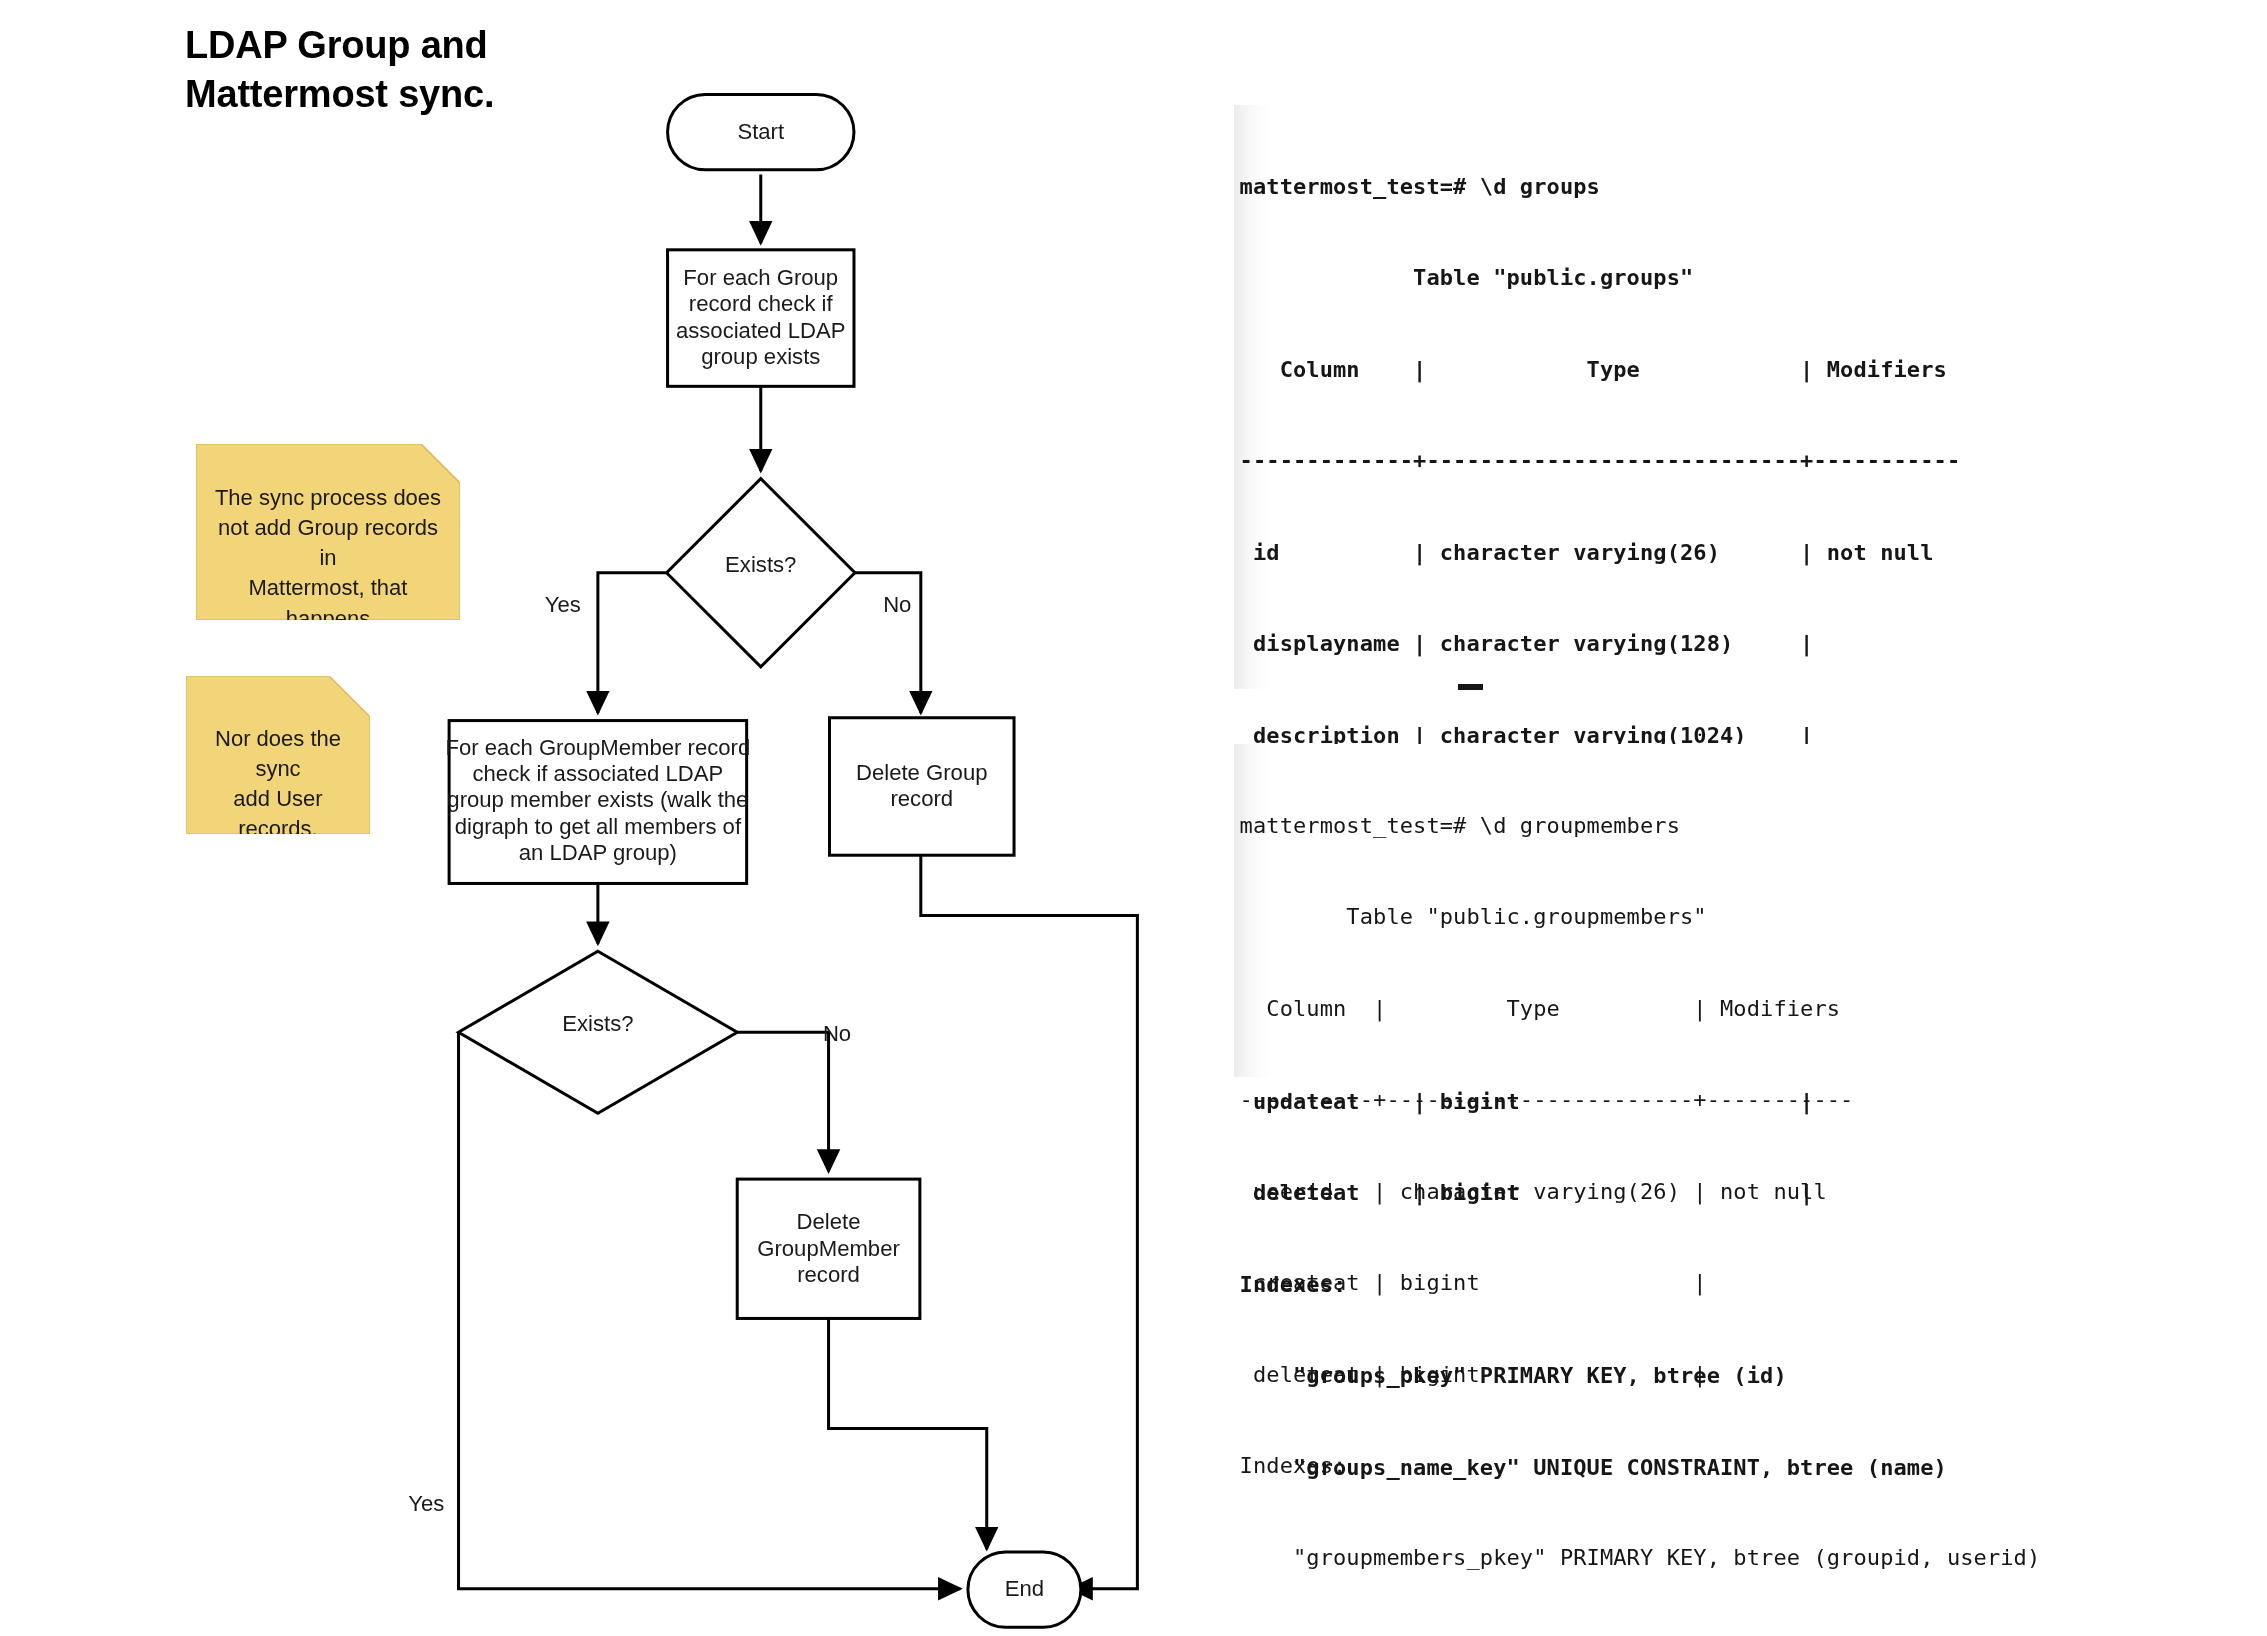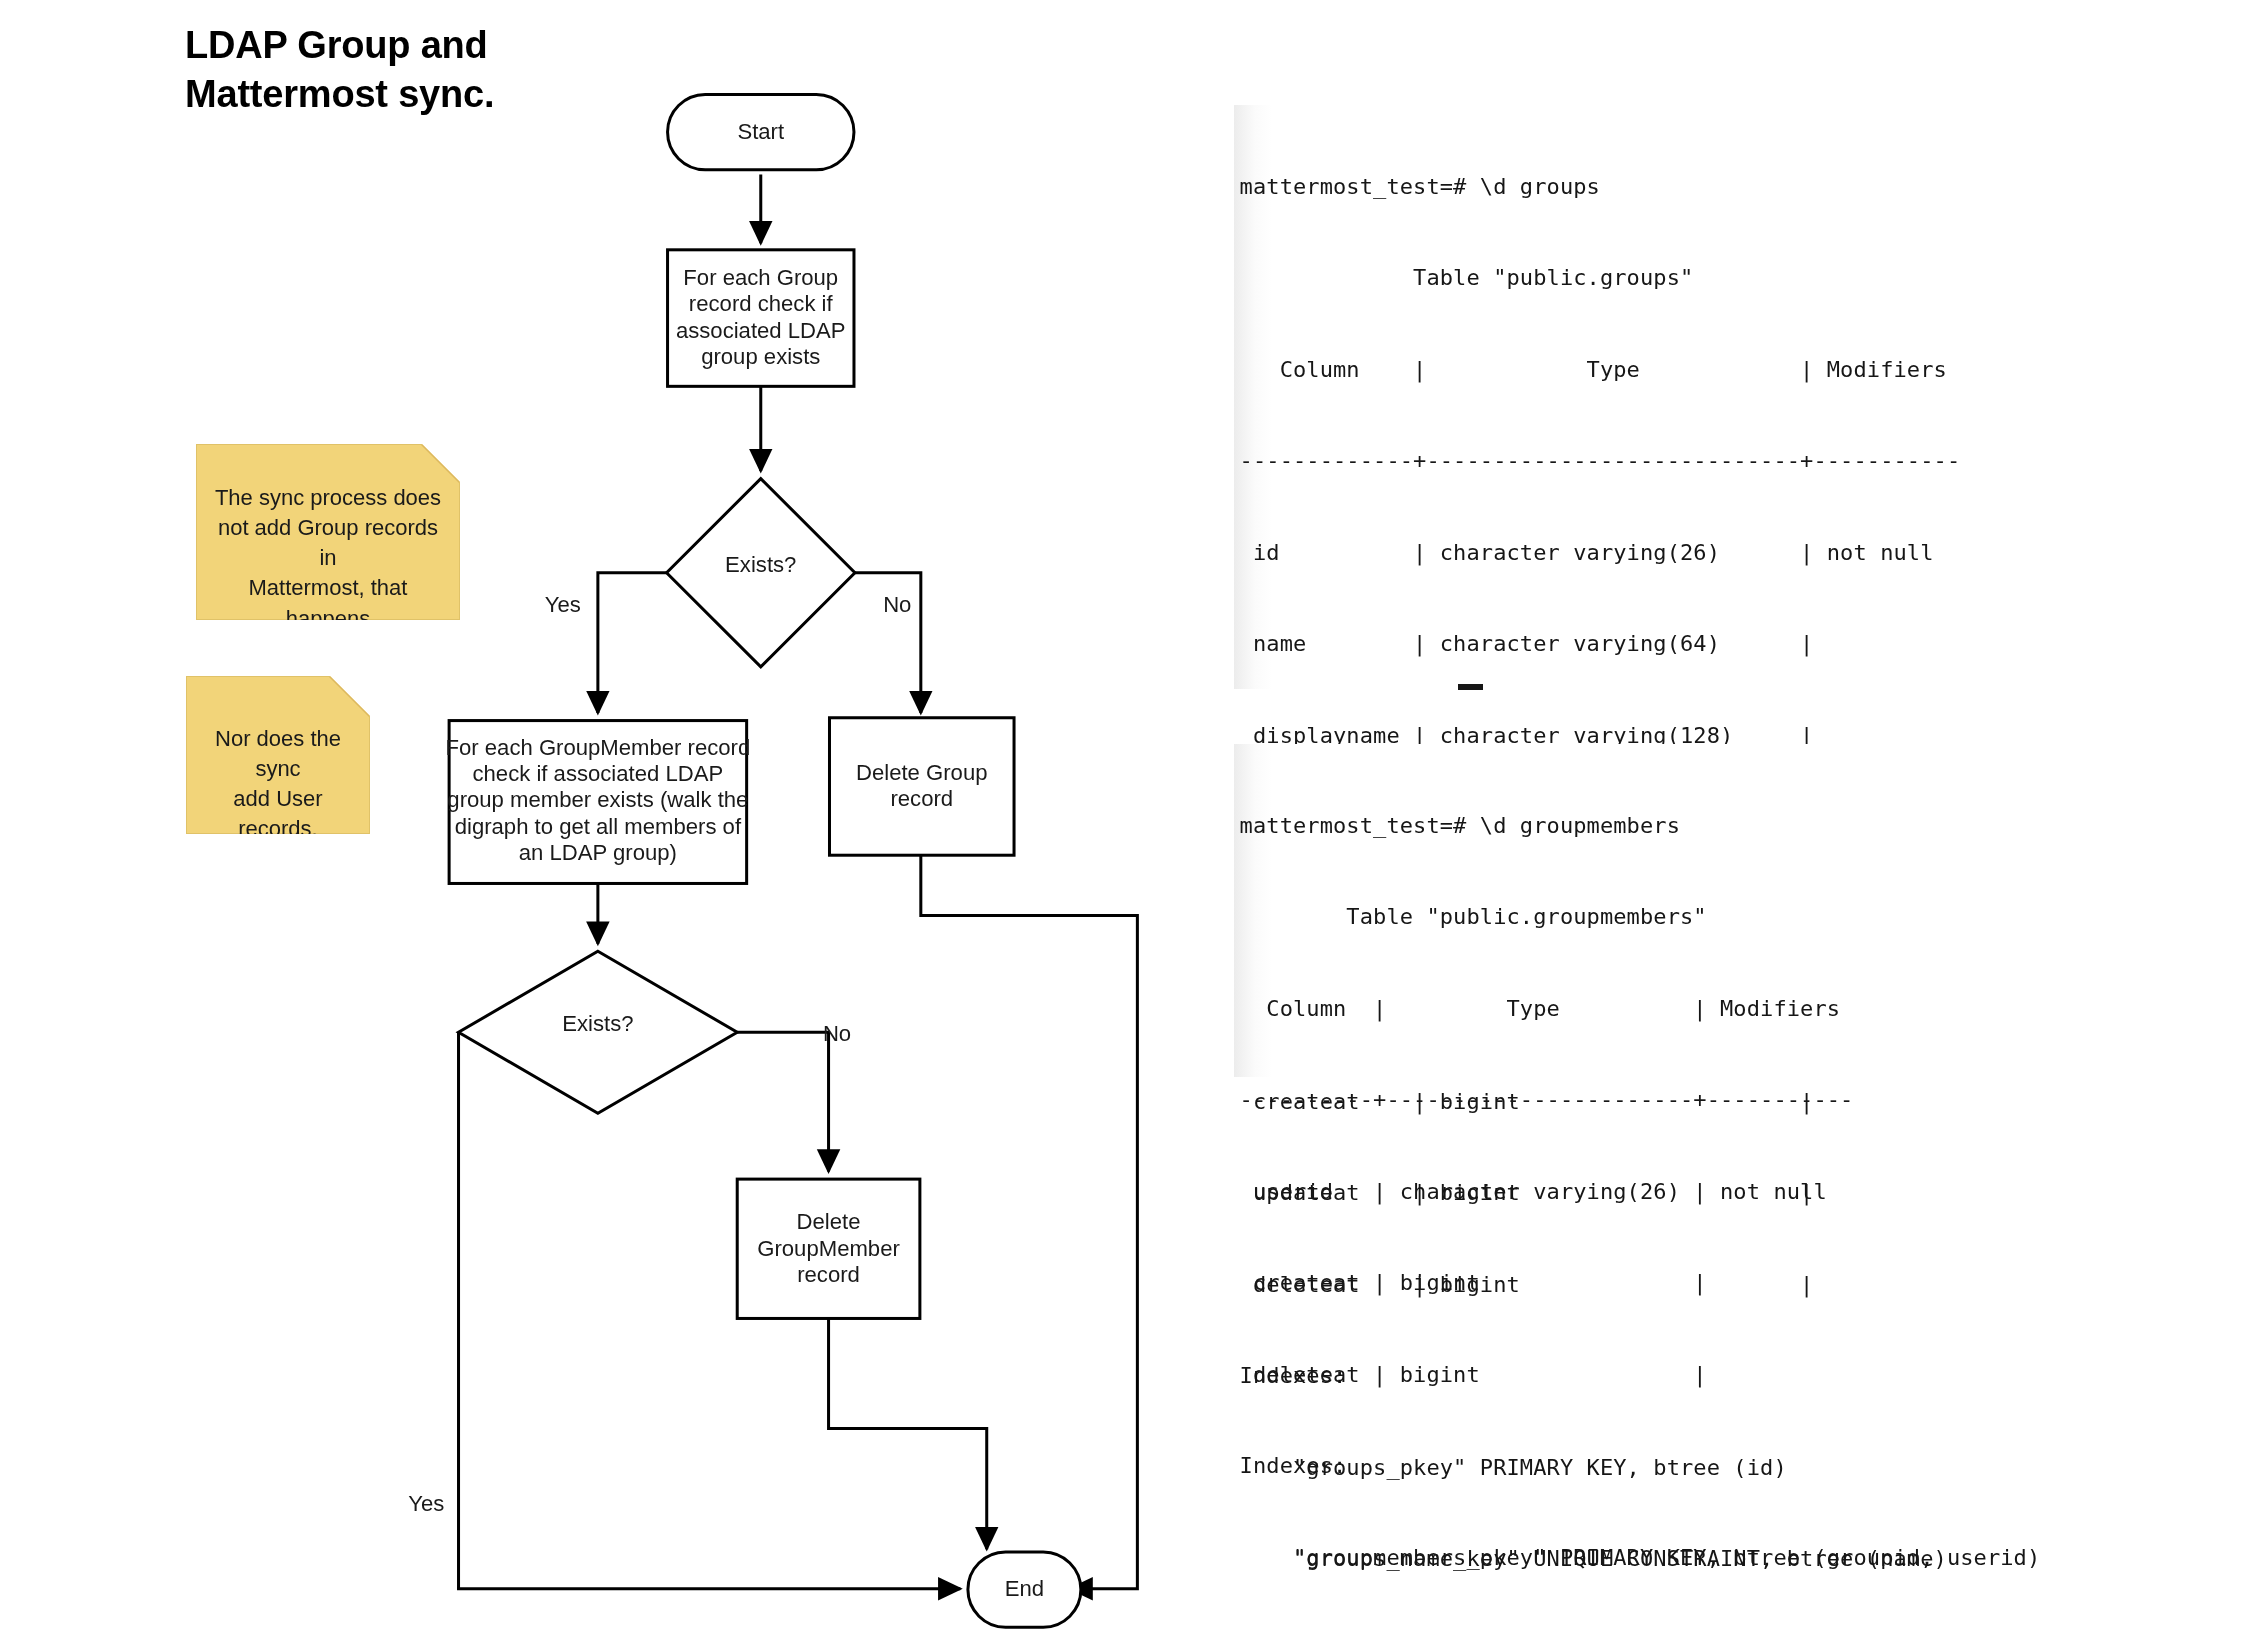--- a/index.html
+++ b/index.html
@@ -118,20 +118,21 @@
                 #ececec 0px, #f3f3f3 9.4px, #fbfbfb 21px, #ffffff 38px);
     box-sizing: border-box;
     padding: 5.6px 0 9.4px 5.6px;
     letter-spacing: 0.1px;
   }
   #terminal-groups {
     left: 1234px;
     top: 105px;
     width: 1008px;
     height: 584px;
+    font-weight: bold;
   }
   #terminal-groupmembers {
     left: 1234px;
     top: 744px;
     width: 1008px;
     height: 333px;
   }
   .term-line { display: block; min-height: 30.5px; }
   #terminal-cursor {
     position: absolute;
@@ -222,21 +223,20 @@
   <span class="sticky-line">those are added</span>
   <span class="sticky-line">on first login.</span>
 </div>
 
 <div class="terminal-block" id="terminal-groups">
   <span class="term-line">mattermost_test=# \d groups</span>
   <span class="term-line">             Table "public.groups"</span>
   <span class="term-line">   Column    |            Type            | Modifiers </span>
   <span class="term-line">-------------+----------------------------+-----------</span>
   <span class="term-line"> id          | character varying(26)      | not null</span>
-  <span class="term-line"> name        | character varying(64)      |</span>
   <span class="term-line"> displayname | character varying(128)     |</span>
   <span class="term-line"> description | character varying(1024)    |</span>
   <span class="term-line"> type        | character varying(64)      |</span>
   <span class="term-line"> remoteid    | character varying(48)      |</span>
   <span class="term-line"> createat    | bigint                     |</span>
   <span class="term-line"> updateat    | bigint                     |</span>
   <span class="term-line"> deleteat    | bigint                     |</span>
   <span class="term-line">Indexes:</span>
   <span class="term-line">    "groups_pkey" PRIMARY KEY, btree (id)</span>
   <span class="term-line">    "groups_name_key" UNIQUE CONSTRAINT, btree (name)</span>

